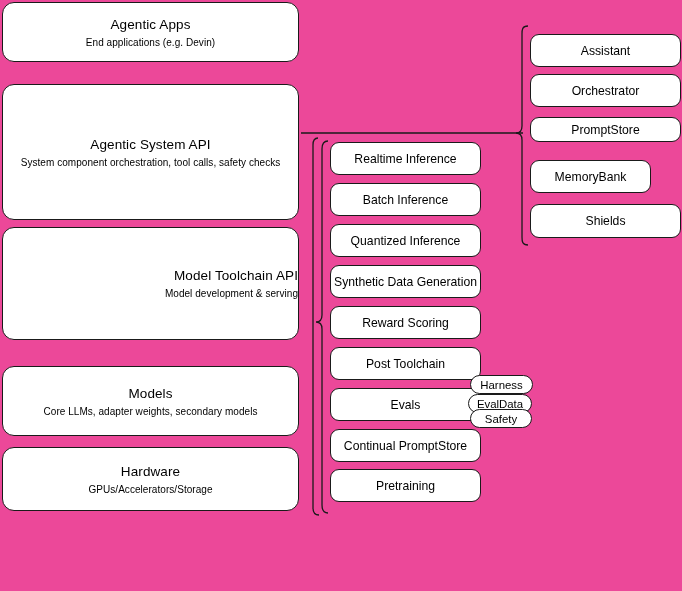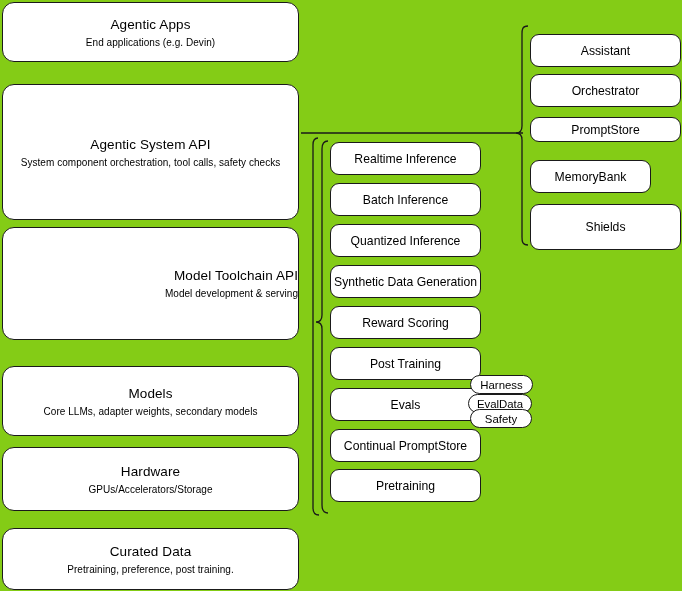--- a/index.html
+++ b/index.html
@@ -9,21 +9,21 @@
   }
   body {
     font-family: "Liberation Sans", sans-serif;
     color: #000000;
   }
   #canvas {
     position: relative;
     width: 682px;
     height: 591px;
     overflow: hidden;
-    background: #84cc16;
+    background: #ec4899;
   }
 
   
   .rbox {
     position: absolute;
     box-sizing: border-box;
     border: 1.3px solid #1a1a1a;
     border-radius: 12px;
     background: #ffffff;
     display: flex;
@@ -144,36 +144,32 @@
   <div class="rbox" style="left:2px; top:366px; width:297px; height:70px;">
     <div class="layer-title">Models</div>
     <div class="layer-sub">Core LLMs, adapter weights, secondary models</div>
   </div>
 
   <div class="rbox" style="left:2px; top:447px; width:297px; height:64px;">
     <div class="layer-title">Hardware</div>
     <div class="layer-sub">GPUs/Accelerators/Storage</div>
   </div>
 
-  <div class="rbox" style="left:2px; top:528px; width:297px; height:62px;">
-    <div class="layer-title">Curated Data</div>
-    <div class="layer-sub">Pretraining, preference, post training.</div>
-  </div>
 
   <div class="item-box" style="left:330px; top:142px; width:151px; height:33px;">Realtime Inference</div>
 
   <div class="item-box" style="left:330px; top:183px; width:151px; height:33px;">Batch Inference</div>
 
   <div class="item-box" style="left:330px; top:224px; width:151px; height:33px;">Quantized Inference</div>
 
   <div class="item-box" style="left:330px; top:265px; width:151px; height:33px;">Synthetic Data Generation</div>
 
   <div class="item-box" style="left:330px; top:306px; width:151px; height:33px;">Reward Scoring</div>
 
-  <div class="item-box" style="left:330px; top:347px; width:151px; height:33px;">Post Training</div>
+  <div class="item-box" style="left:330px; top:347px; width:151px; height:33px;">Post Toolchain</div>
 
   <div class="item-box" style="left:330px; top:388px; width:151px; height:33px;">Evals</div>
 
   <div class="item-box" style="left:330px; top:429px; width:151px; height:33px;">Continual PromptStore</div>
 
   <div class="item-box" style="left:330px; top:469px; width:151px; height:33px;">Pretraining</div>
 
   <div class="pill" style="left:470px; top:375px; width:63px; height:19px;">Harness</div>
 
   <div class="pill" style="left:468px; top:394px; width:64px; height:19px;">EvalData</div>
@@ -181,15 +177,15 @@
   <div class="pill" style="left:470px; top:409px; width:62px; height:19px;">Safety</div>
 
   <div class="item-box" style="left:530px; top:34px; width:151px; height:33px;">Assistant</div>
 
   <div class="item-box" style="left:530px; top:74px; width:151px; height:33px;">Orchestrator</div>
 
   <div class="item-box" style="left:530px; top:117px; width:151px; height:25px;">PromptStore</div>
 
   <div class="item-box" style="left:530px; top:160px; width:121px; height:33px;">MemoryBank</div>
 
-  <div class="item-box" style="left:530px; top:204px; width:151px; height:46px;">Shields</div>
+  <div class="item-box" style="left:530px; top:204px; width:151px; height:34px;">Shields</div>
 
 </div>
 
 </body></html>

